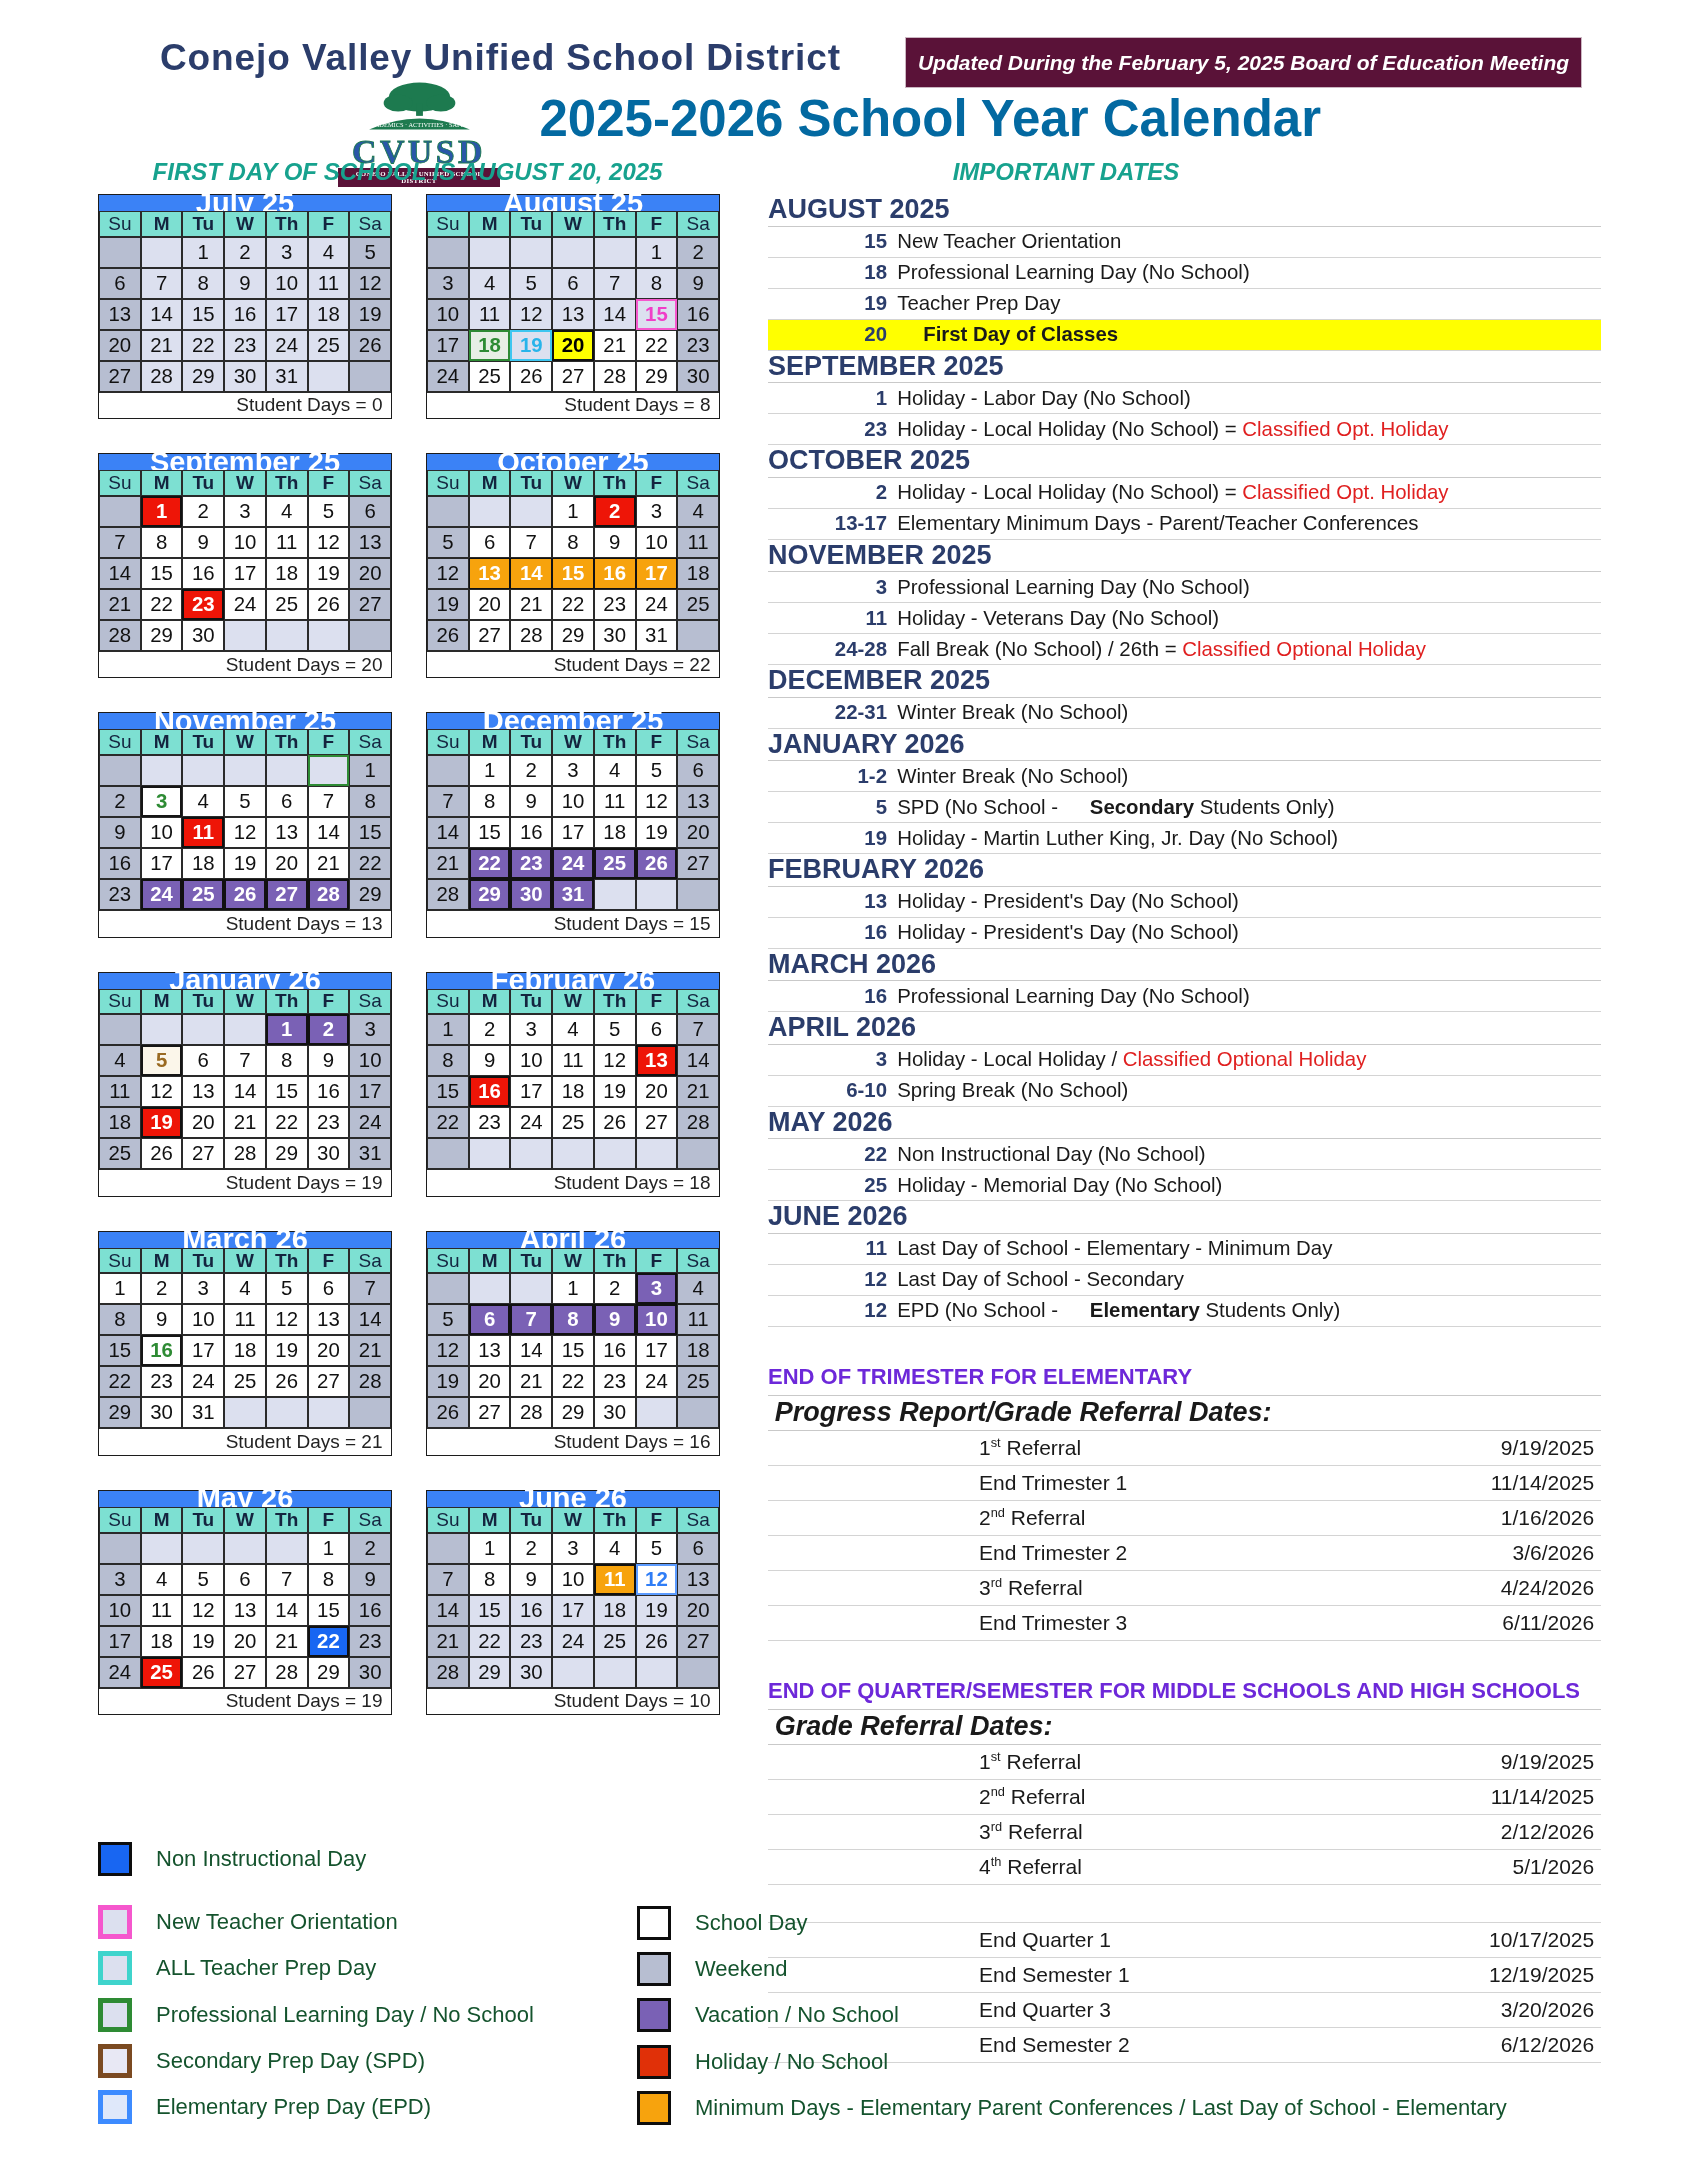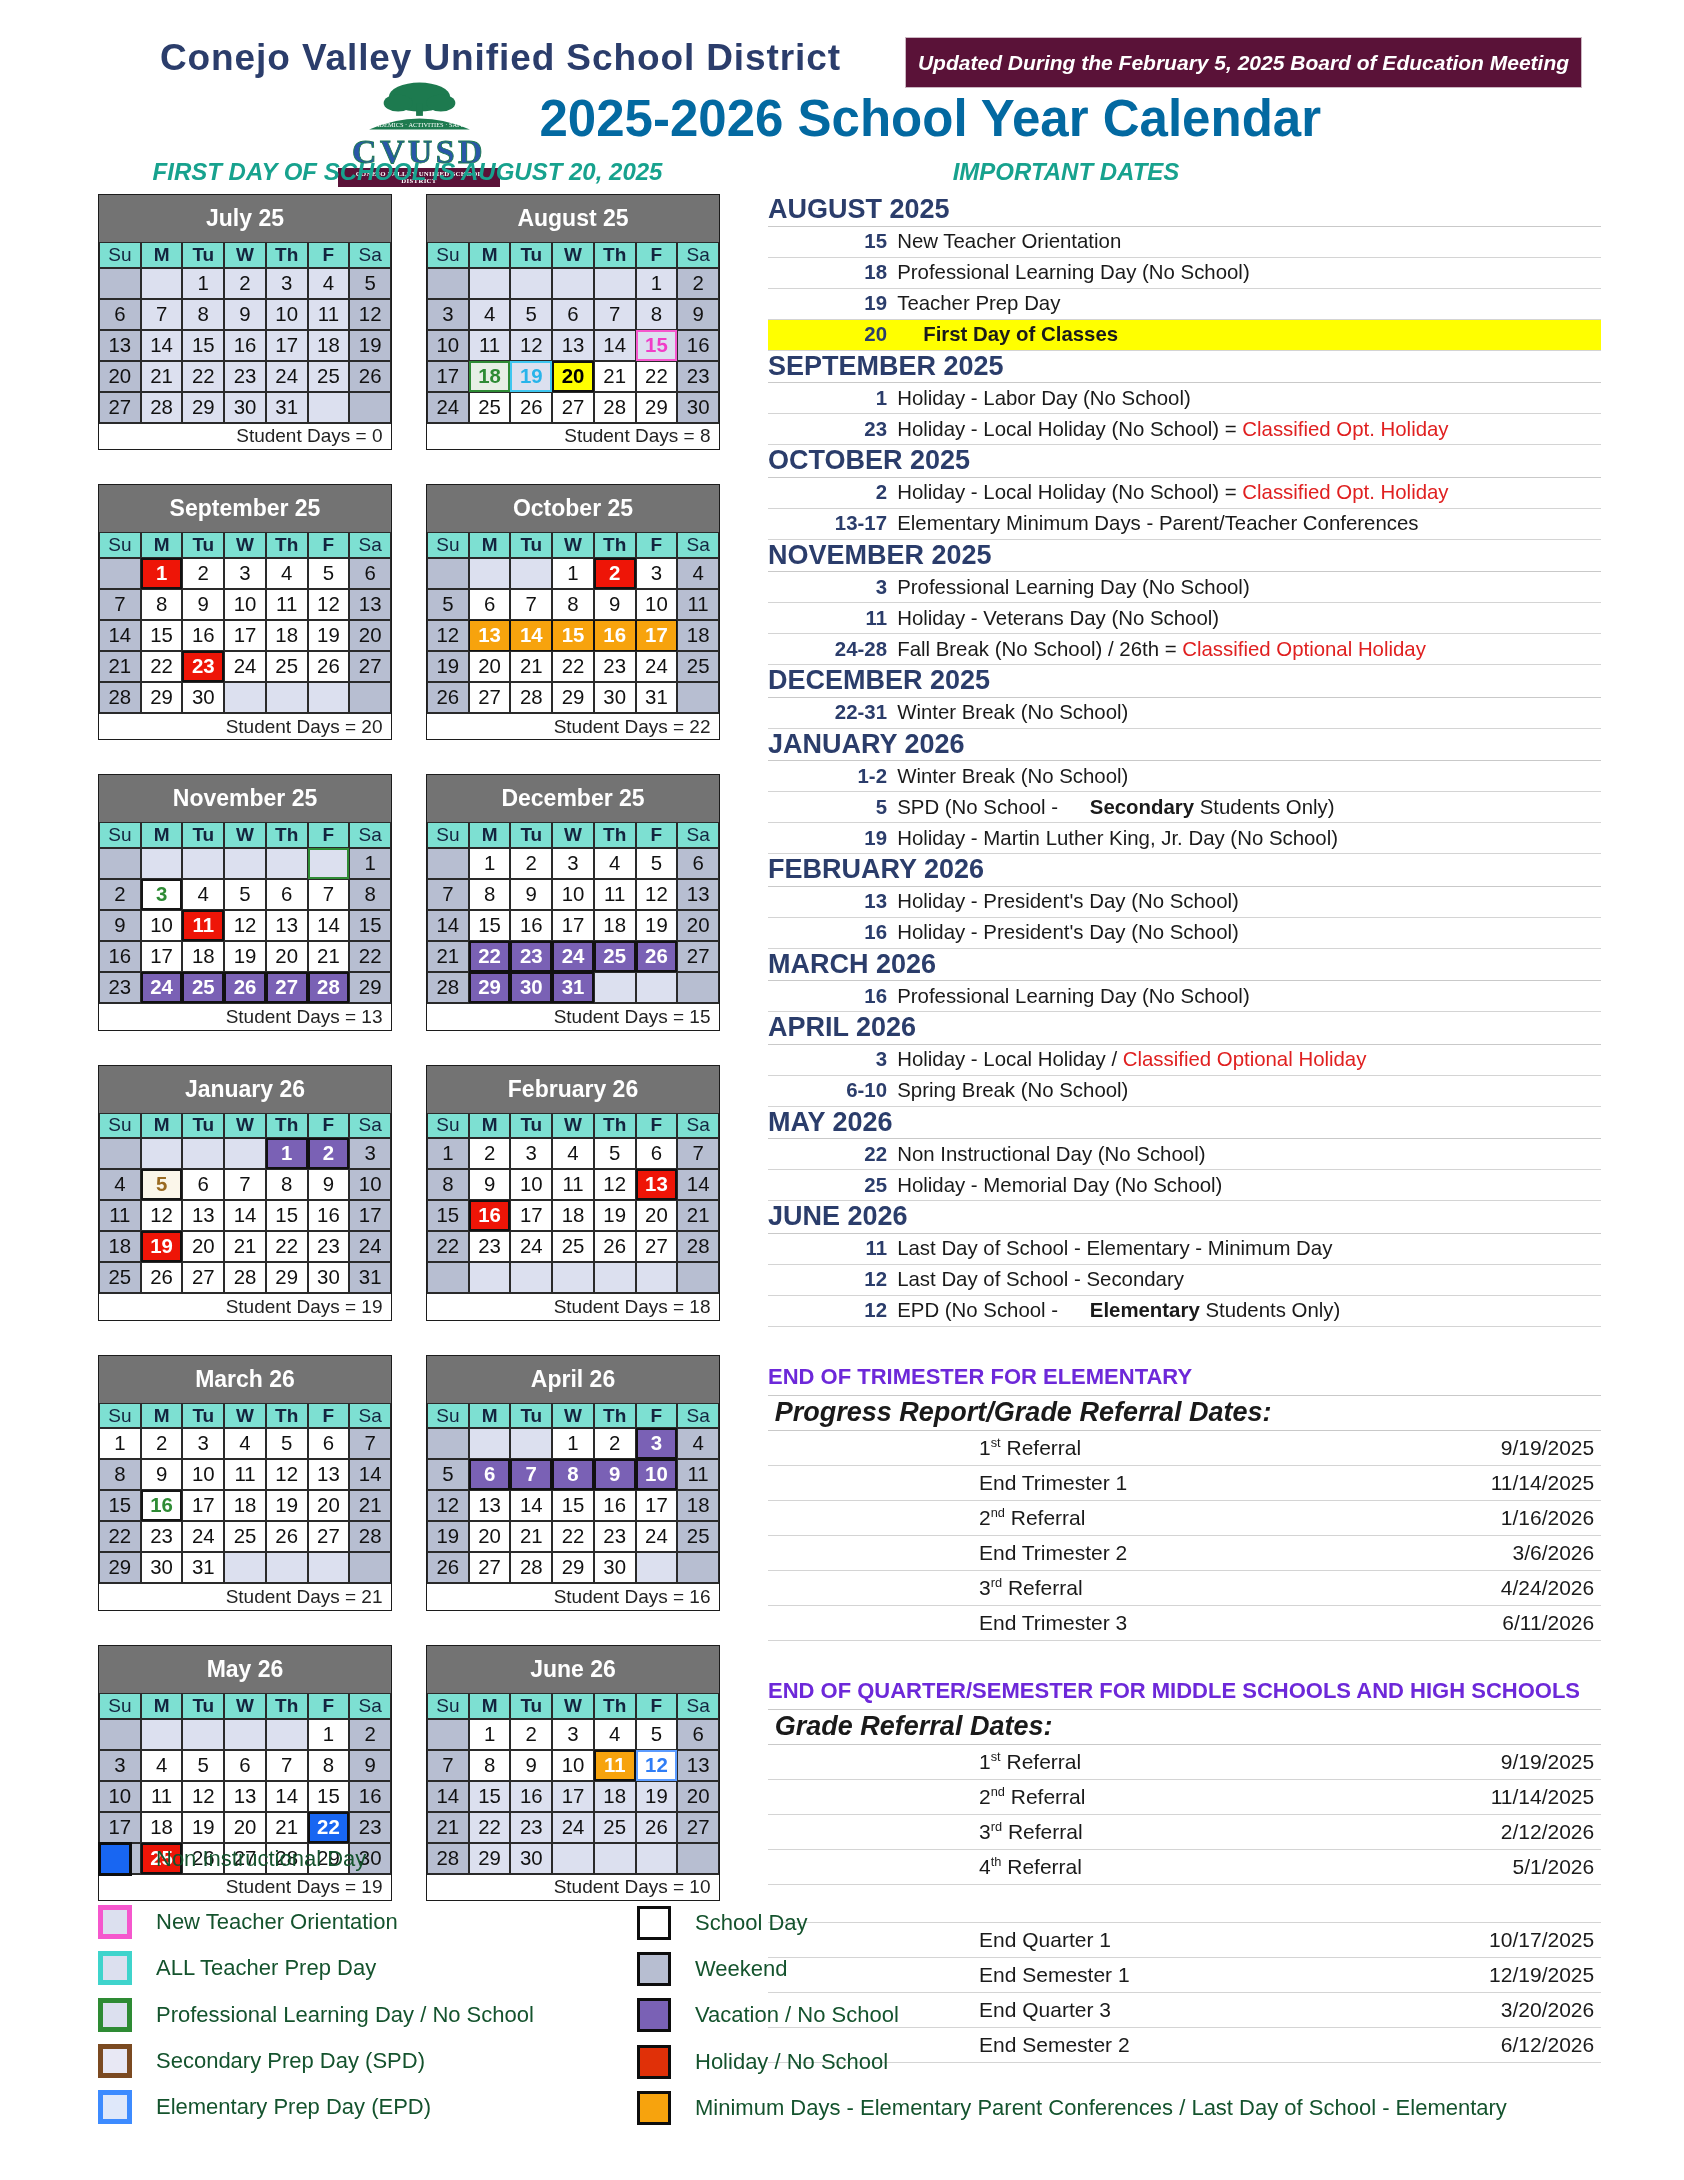--- a/index.html
+++ b/index.html
@@ -16,21 +16,21 @@
   .logo-banner{margin-top:1.7px;background:#5a1238;color:#fff;font-size:6.8px;font-weight:bold;padding:2.6px 0;letter-spacing:0.3px;}
   .page-title{position:absolute;left:486px;top:89px;width:835px;text-align:right;
         font-size:51px;font-weight:bold;color:#0369a1;}
   .first-day-note{position:absolute;left:98px;top:158px;width:619px;text-align:center;
         font-size:24px;font-weight:bold;font-style:italic;color:#17a28e;}
   .important-heading{position:absolute;left:768px;top:158px;width:596px;text-align:center;
         font-size:24px;font-weight:bold;font-style:italic;color:#17a28e;}
   
   .calendars{position:absolute;left:98px;top:194px;display:grid;grid-template-columns:294px 294px;column-gap:34px;row-gap:34px;}
   .cal{border:1.7px solid #1c1c1c;}
-  .cal-title{height:47px;background:#737373;color:#fff;font-size:23px;font-weight:bold;
+  .cal-title{height:16px;background:#3b82f6;color:#fff;font-size:29px;font-weight:bold;
         display:flex;align-items:center;justify-content:center;}
   .cal-grid{display:grid;grid-template-columns:repeat(7,1fr);}
   .dow-cell{height:25.6px;background:#7de0d2;border:0.9px solid #2a2a2a;box-sizing:border-box;
         display:flex;align-items:center;justify-content:center;font-size:19px;font-weight:bold;color:#14243f;}
   .dow-end{font-weight:normal;}
   .cell{height:31px;border:0.9px solid #2a2a2a;box-sizing:border-box;display:flex;align-items:center;justify-content:center;
         font-size:20.4px;color:#111;}
   .ns{background:#dce0ef;} .we{background:#b7bed1;} .sd{background:#fff;}
   .hol{background:#ee1507;color:#fff;font-weight:bold;border:2.6px solid #111;}
   .vac{background:#7a61b5;color:#fff;font-weight:bold;border:2.6px solid #111;}

